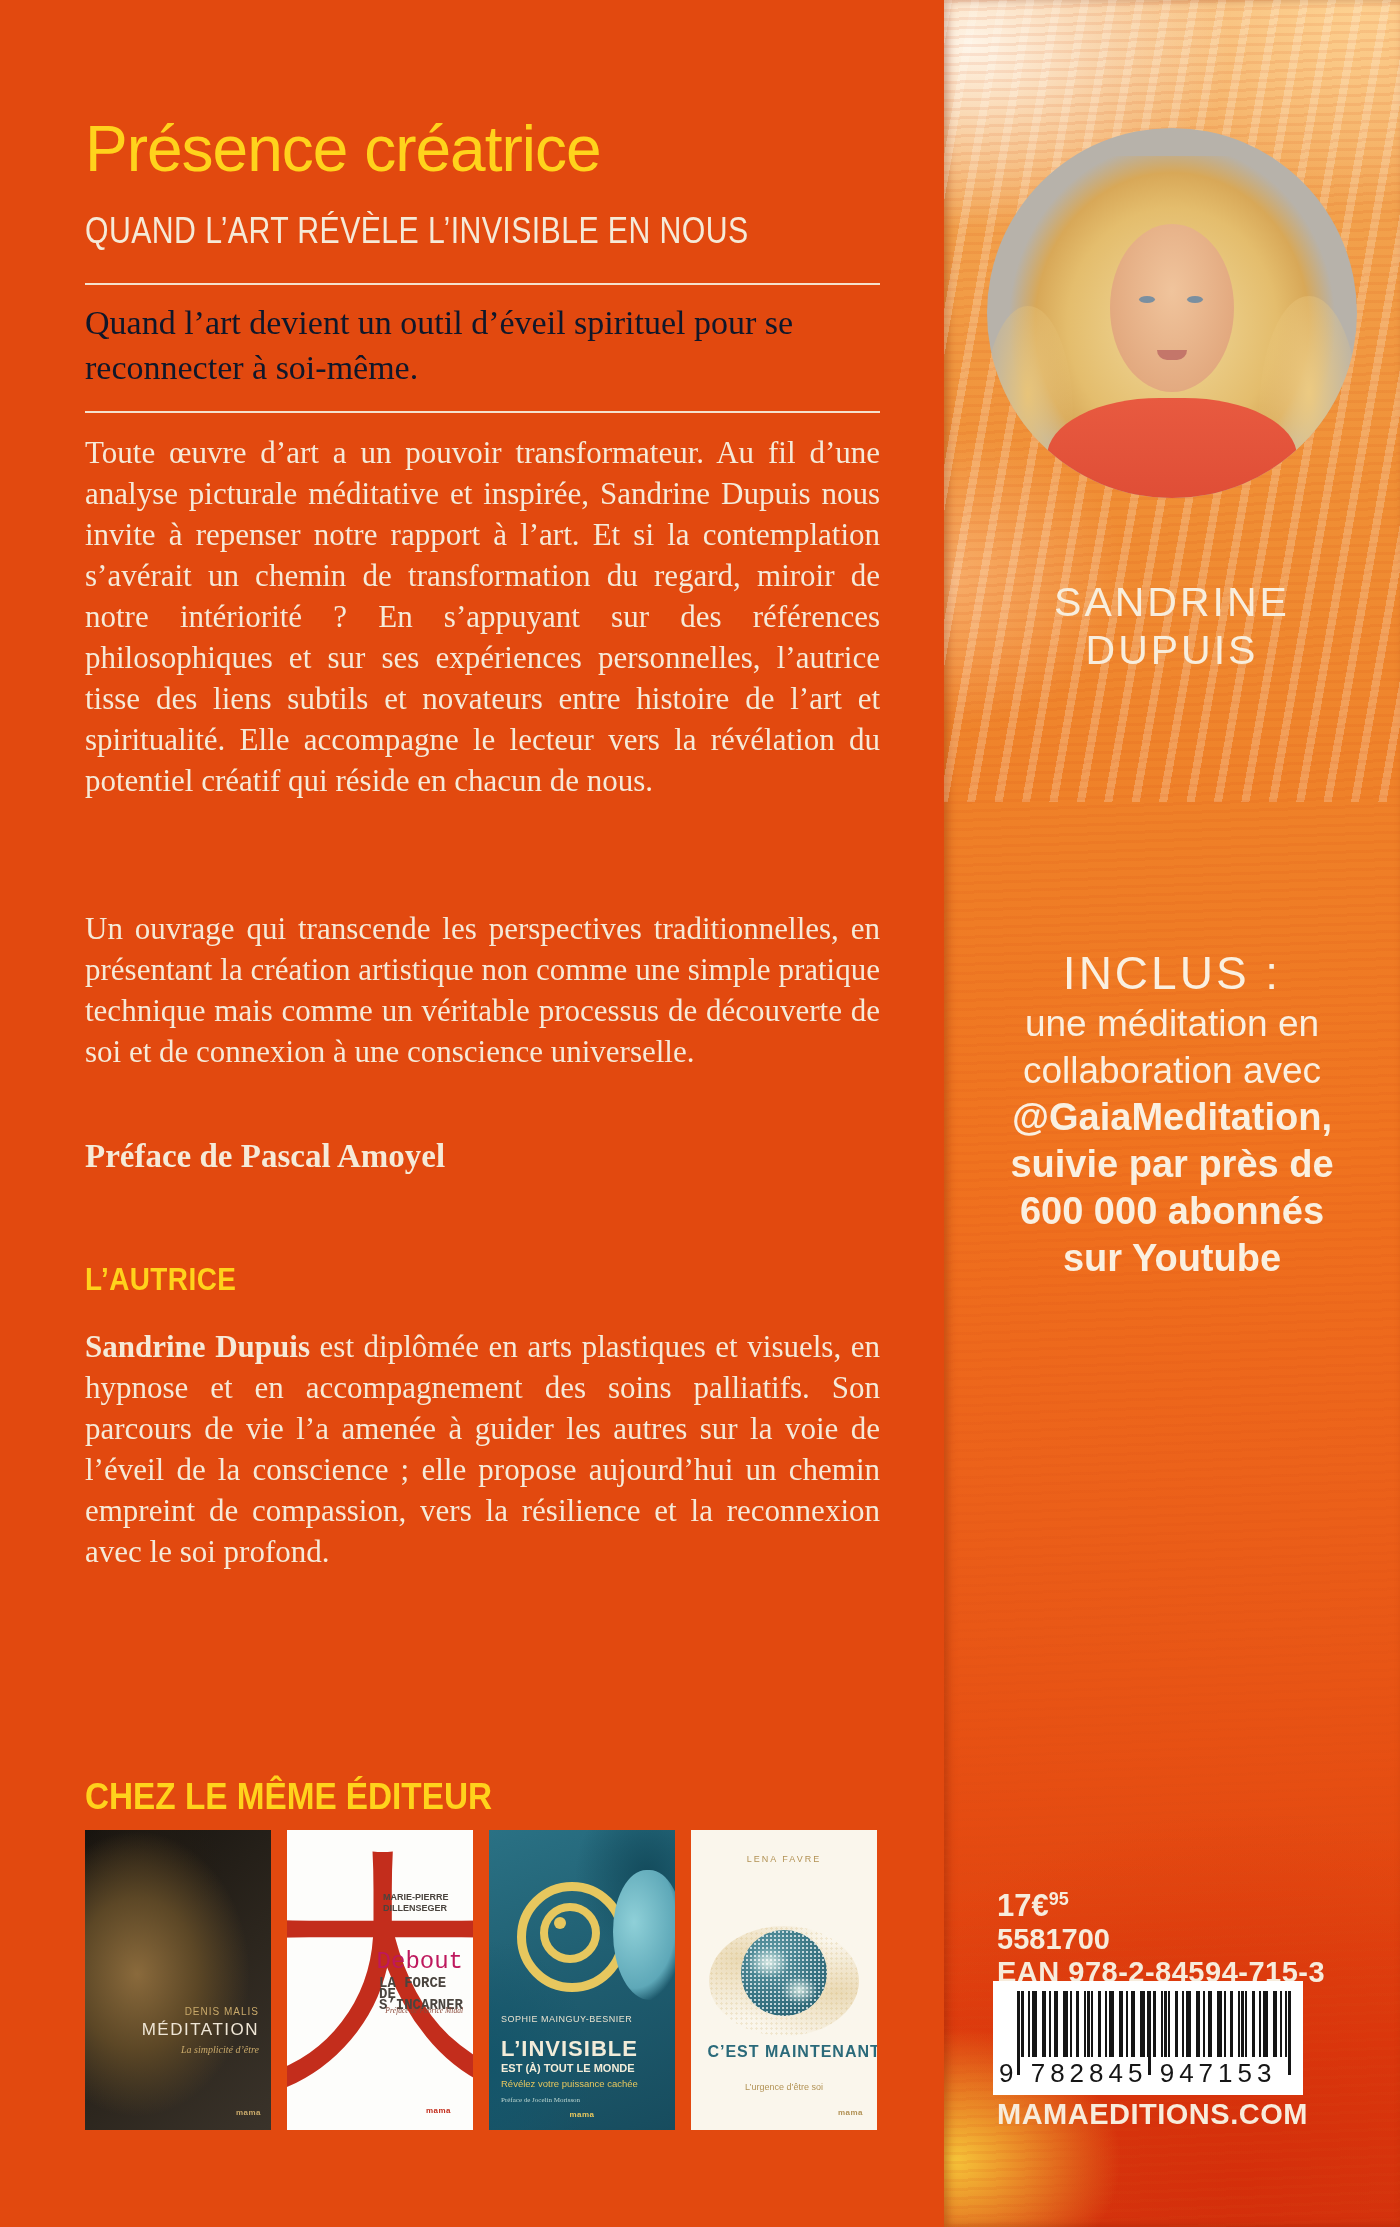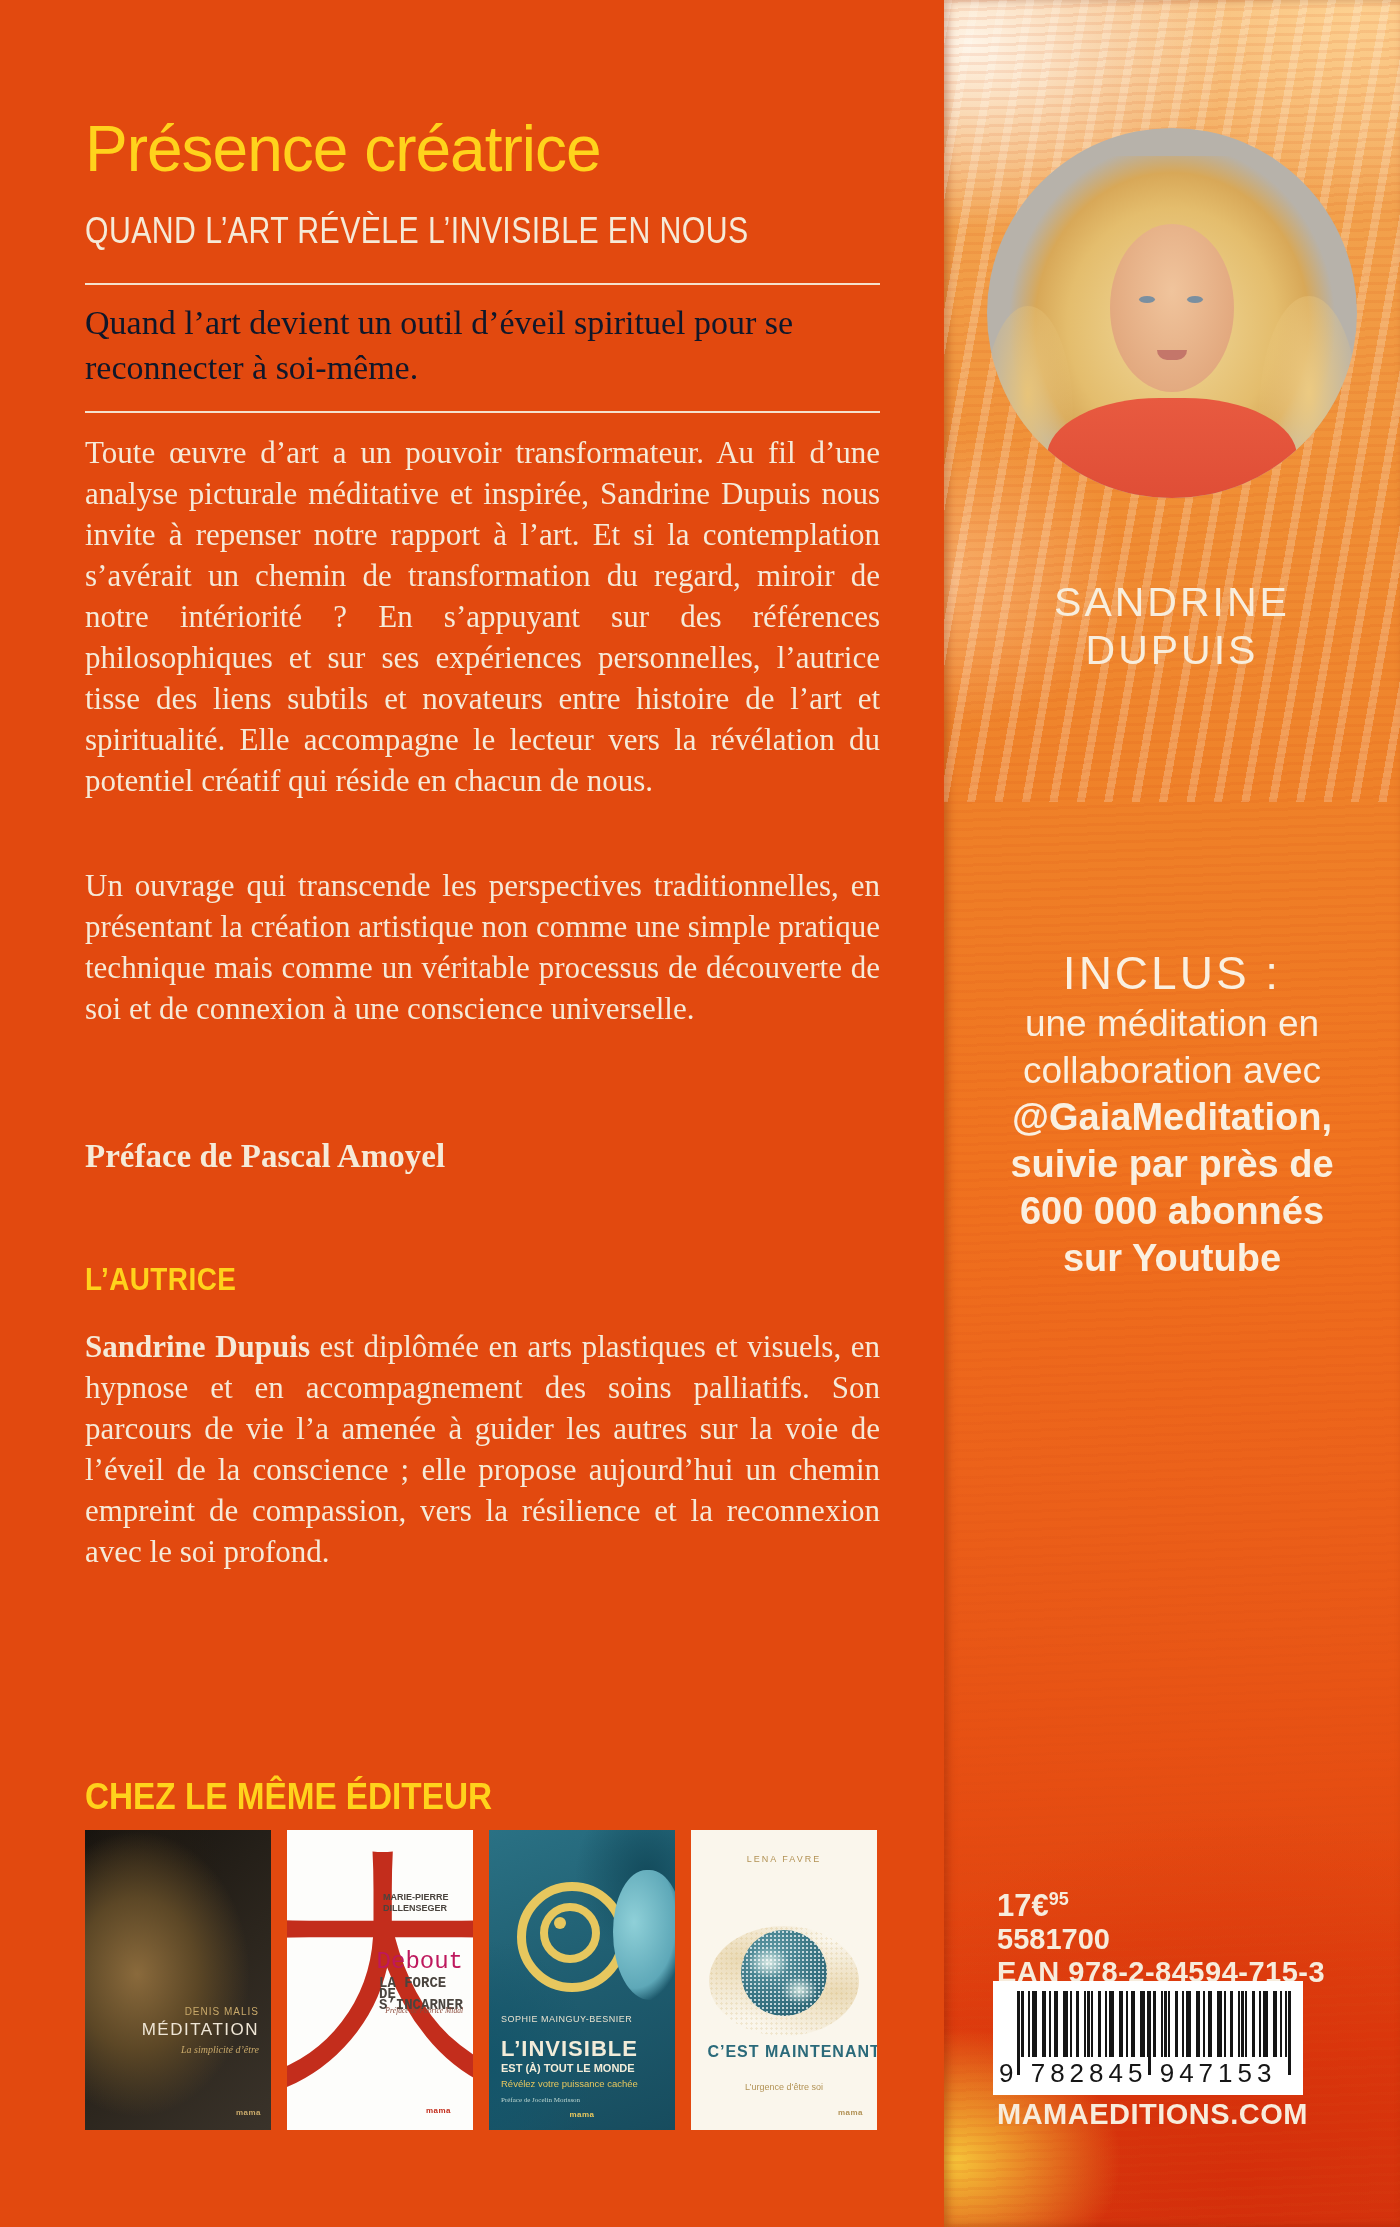--- a/index.html
+++ b/index.html
@@ -11,21 +11,21 @@
          font-size:64px;font-weight:400;color:#FFD31C;letter-spacing:-1px;white-space:nowrap;}
   .subtitle{position:absolute;left:0;top:210px;font-family:"Liberation Sans",sans-serif;
          font-size:36px;color:#F5EAD8;transform:scaleX(.84);transform-origin:left;
          white-space:nowrap;letter-spacing:.5px;}
   .rule{position:absolute;left:0;width:795px;height:0;border-top:2px solid rgba(245,234,216,.95);}
   .rule1{top:283px;} .rule2{top:411px;}
   .tagline{position:absolute;left:0;top:300px;width:795px;font-size:34px;line-height:45px;
          color:#0f172a;}
   .body-p{position:absolute;left:0;width:795px;font-size:31px;line-height:41px;
          color:#F5EAD8;text-align:justify;}
-  .p1{top:432px;} .p2{top:865px;}
+  .p1{top:432px;} .p2{top:908px;}
   .preface{position:absolute;left:0;top:1138px;font-size:33px;font-weight:700;color:#F5EAD8;}
   .sec-head{position:absolute;left:0;font-family:"Liberation Sans",sans-serif;font-weight:700;
          color:#FFD31C;transform:scaleX(.9);transform-origin:left;white-space:nowrap;}
   .autrice{top:1262px;font-size:31px;letter-spacing:.5px;}
   .bio{position:absolute;left:0;top:1326px;width:795px;font-size:31px;line-height:41px;
          color:#F5EAD8;text-align:justify;}
   .bio b{font-weight:700;}
   .editeur{top:1776px;font-size:37px;}
   
   .covers{position:absolute;left:0;top:1830px;display:flex;gap:16px;}

